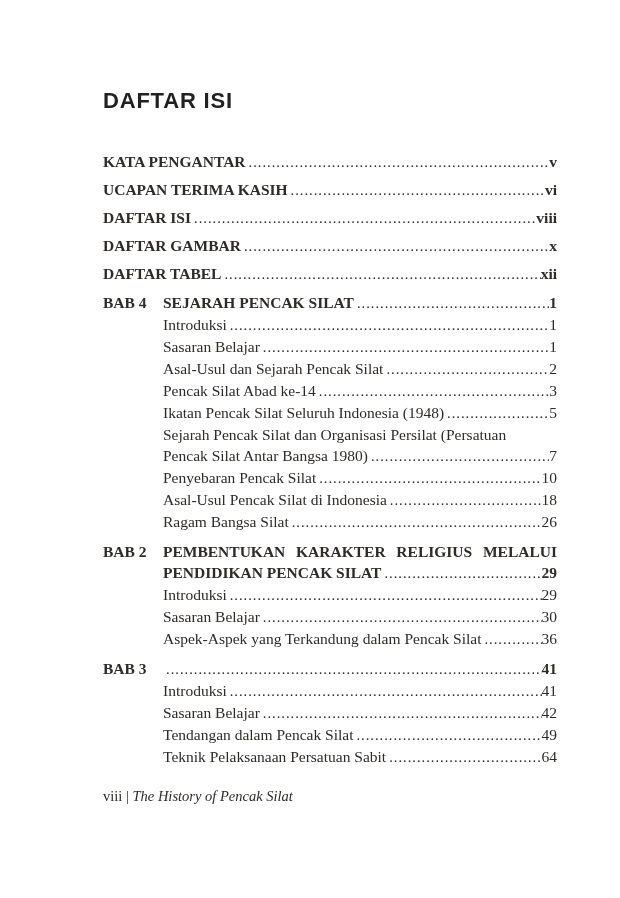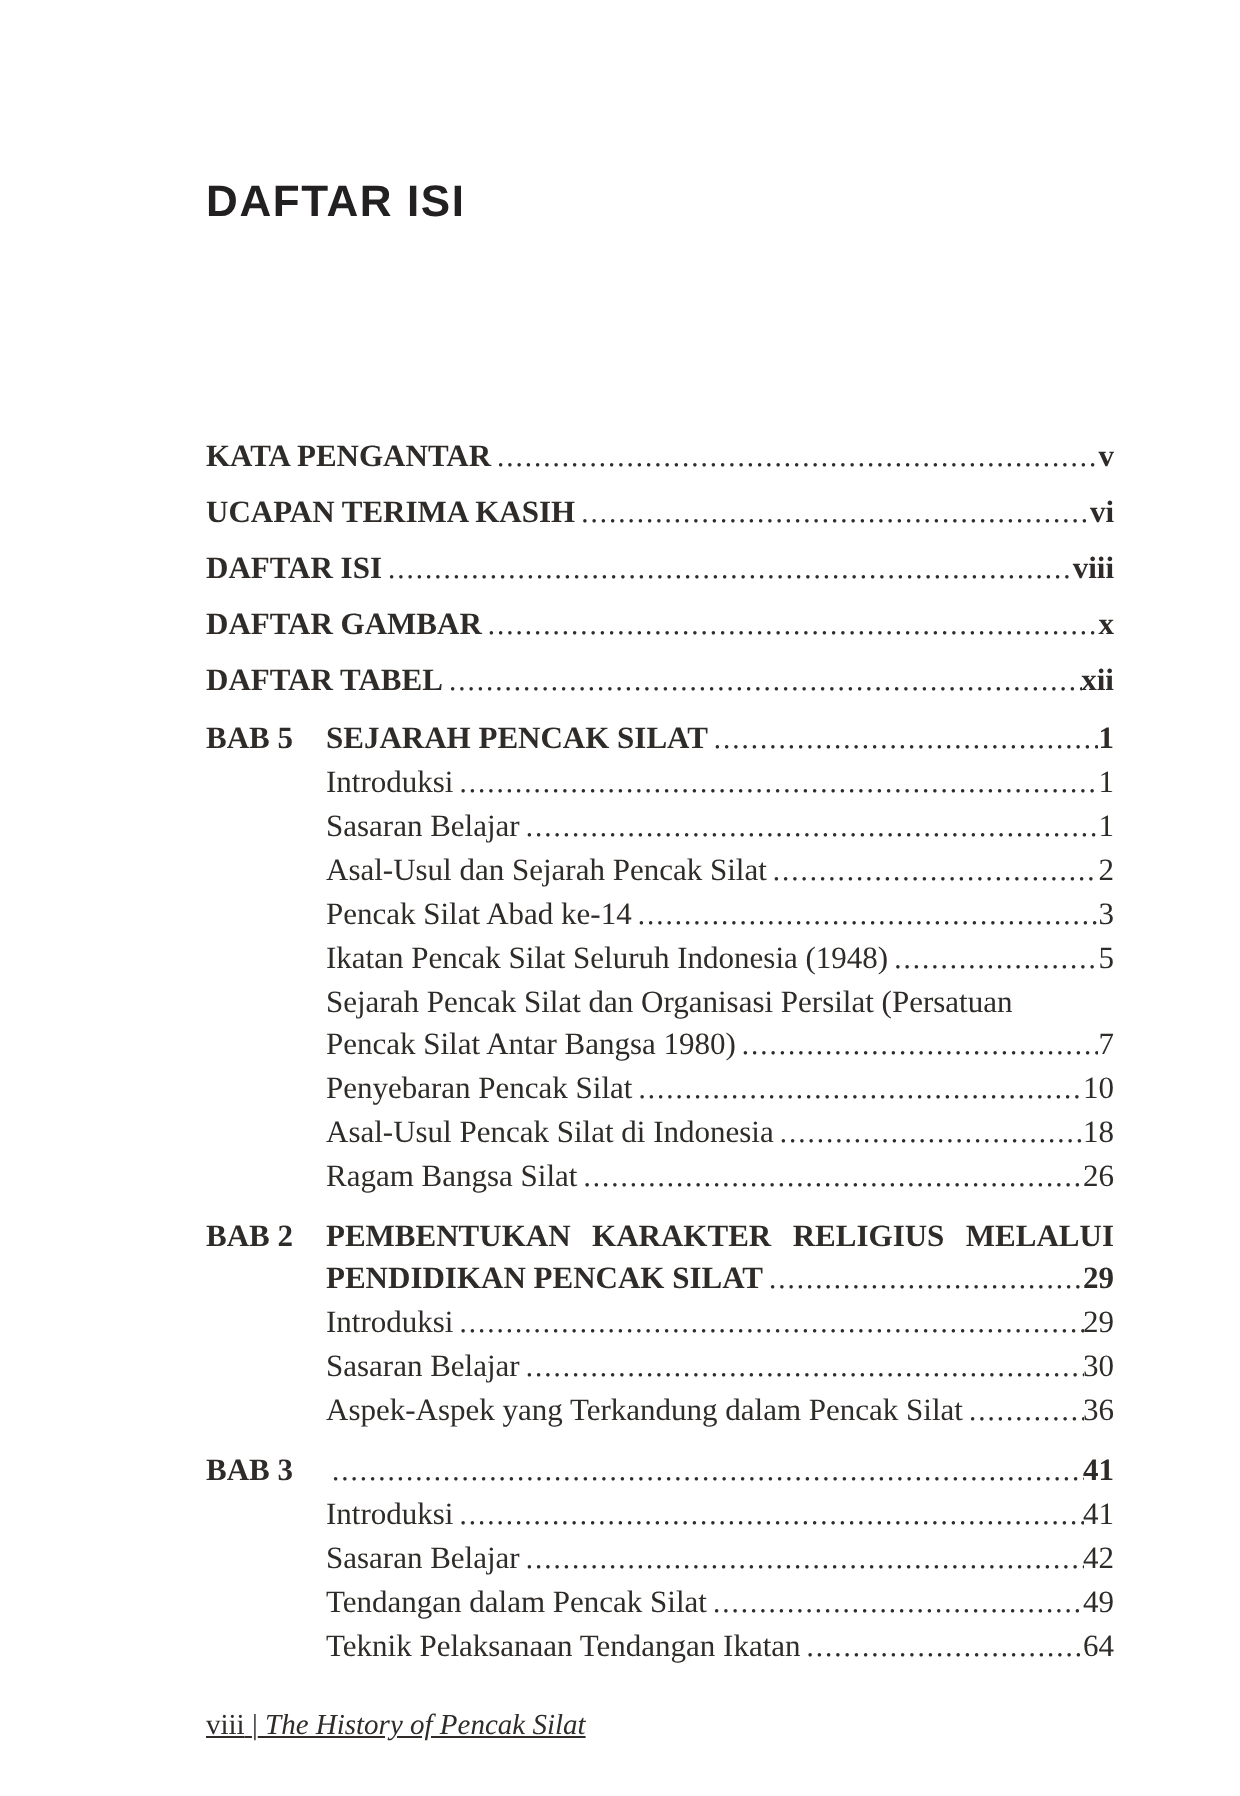--- a/index.html
+++ b/index.html
@@ -16,21 +16,21 @@
   }
   .doc-title {
     font-family: "Liberation Sans", sans-serif;
     font-weight: 700;
     font-size: 22px;
     line-height: 26px;
     letter-spacing: 0.8px;
     color: #232021;
     margin: 0;
   }
-  .toc { margin-top: 105px; font-size: 15.5px; }
+  .toc { margin-top: 38px; font-size: 15.5px; }
 
   
   .row { display: flex; align-items: baseline; line-height: 21px; }
   .row .lbl { white-space: nowrap; }
   .dots {
     flex: 1;
     min-width: 0;
     overflow: hidden;
     white-space: nowrap;
     font-weight: 400;
@@ -59,21 +59,20 @@
   }
   .entry { font-weight: 400; }
   .entry .pg { font-weight: 400; }
   .wrap-line1 { line-height: 21px; }
 
   .footer {
     margin-top: 19px;
     font-size: 14.5px;
     line-height: 18px;
     color: #2e2b28;
-    text-decoration: underline;
   }
   .footer .book-title { font-style: italic; }
 </style>
 </head>
 <body>
 
 <div class="page">
 
   <h1 class="doc-title">DAFTAR ISI</h1>
 
@@ -101,21 +100,21 @@
         <span class="pg">x</span>
       </div>
       <div class="row">
         <span class="lbl">DAFTAR TABEL</span>
         <span class="dots">............................................................................................................................................................................................................................................................................................................</span>
         <span class="pg">xii</span>
       </div>
     </div>
 
     <div class="chapter">
-      <div class="bab-label">BAB 5</div>
+      <div class="bab-label">BAB 4</div>
       <div class="chapter-body">
         <div class="row chapter-title-row">
           <span class="lbl">SEJARAH PENCAK SILAT </span>
           <span class="dots">............................................................................................................................................................................................................................................................................................................</span>
           <span class="pg">1</span>
         </div>
         <div class="row entry">
           <span class="lbl">Introduksi </span>
           <span class="dots">............................................................................................................................................................................................................................................................................................................</span>
           <span class="pg">1</span>
@@ -209,21 +208,21 @@
           <span class="lbl">Sasaran Belajar</span>
           <span class="dots">............................................................................................................................................................................................................................................................................................................</span>
           <span class="pg">42</span>
         </div>
         <div class="row entry">
           <span class="lbl">Tendangan dalam Pencak Silat</span>
           <span class="dots">............................................................................................................................................................................................................................................................................................................</span>
           <span class="pg">49</span>
         </div>
         <div class="row entry">
-          <span class="lbl">Teknik Pelaksanaan Tendangan Ikatan </span>
+          <span class="lbl">Teknik Pelaksanaan Persatuan Sabit </span>
           <span class="dots">............................................................................................................................................................................................................................................................................................................</span>
           <span class="pg">64</span>
         </div>
       </div>
     </div>
 
   </div>
 
   <div class="footer">
     <span>viii</span>

